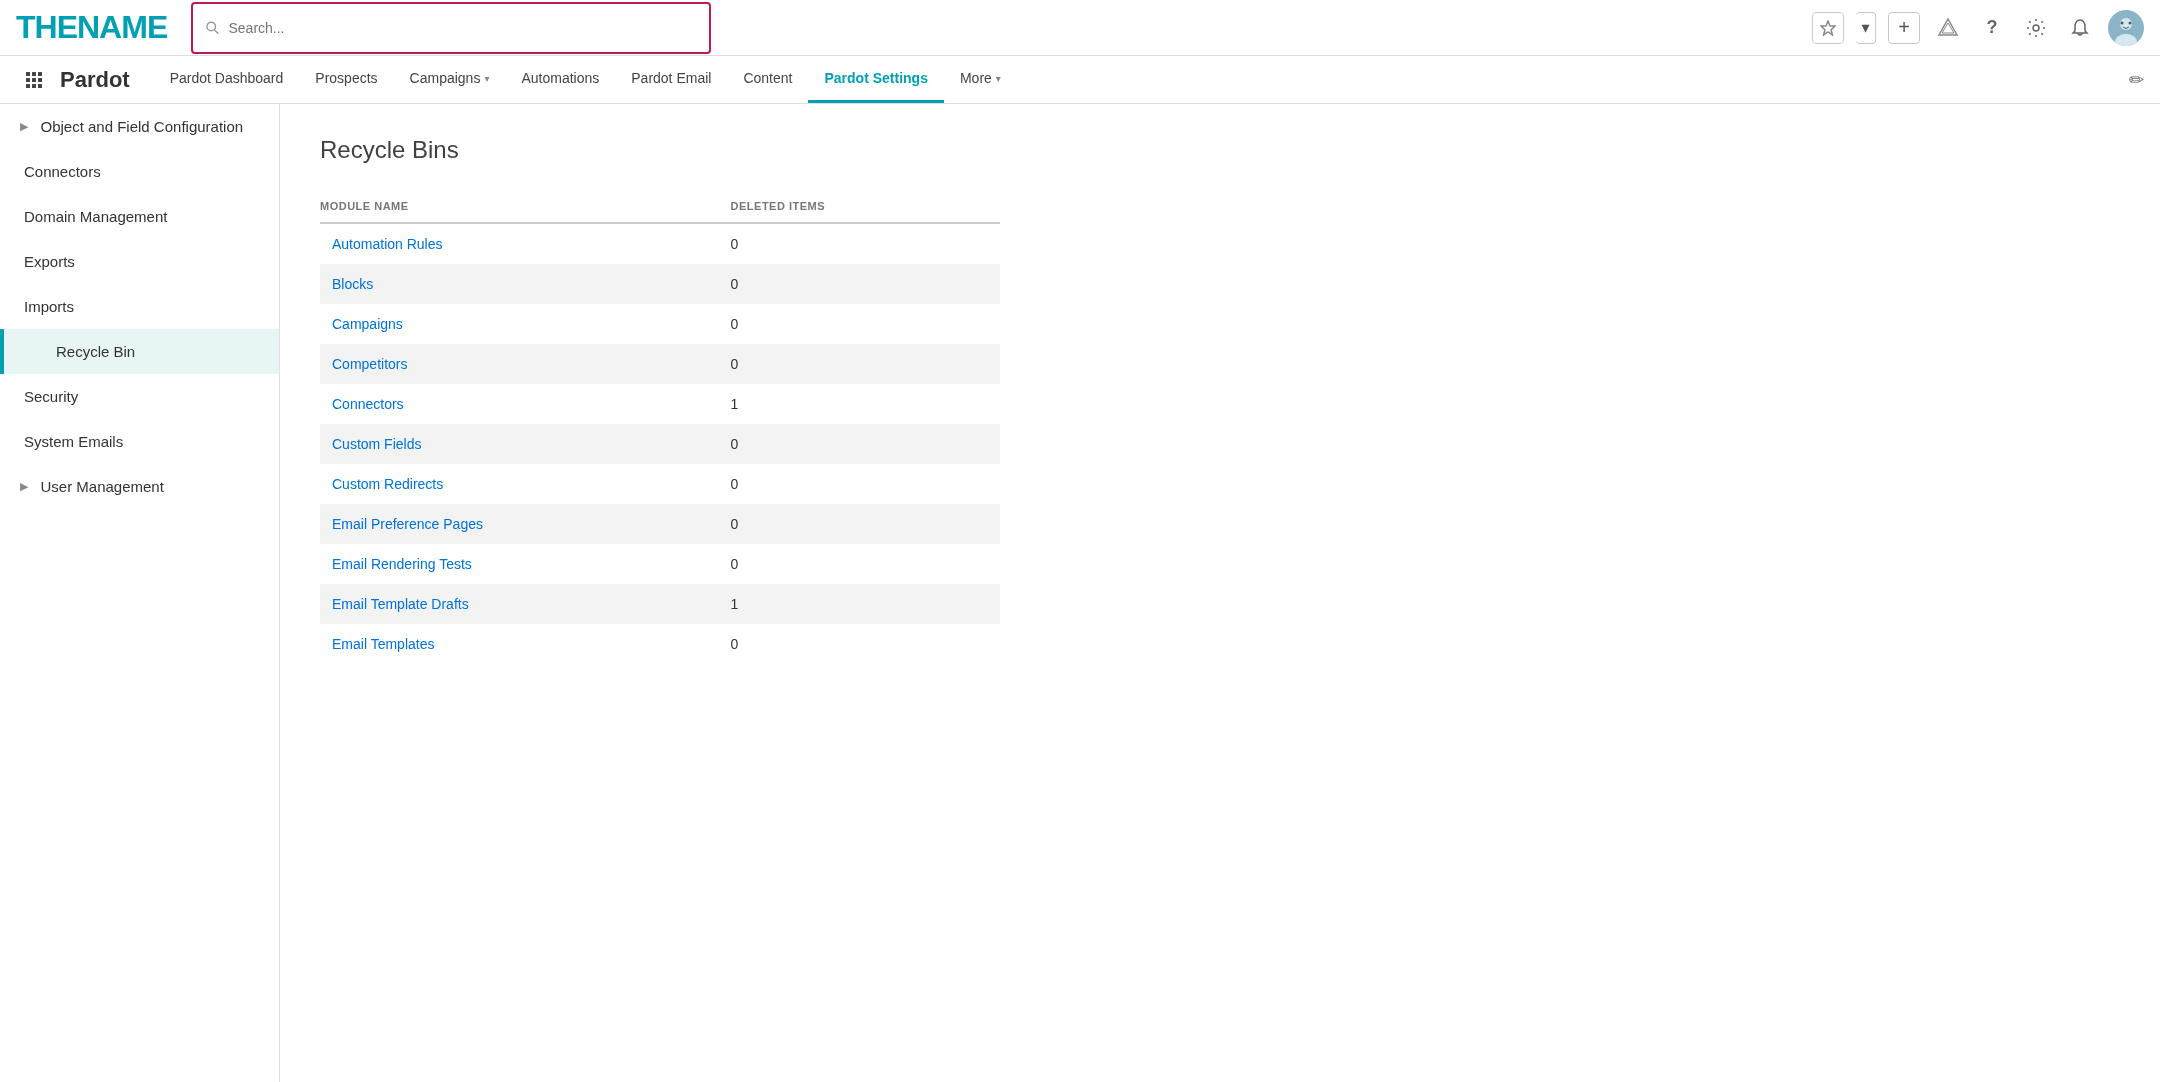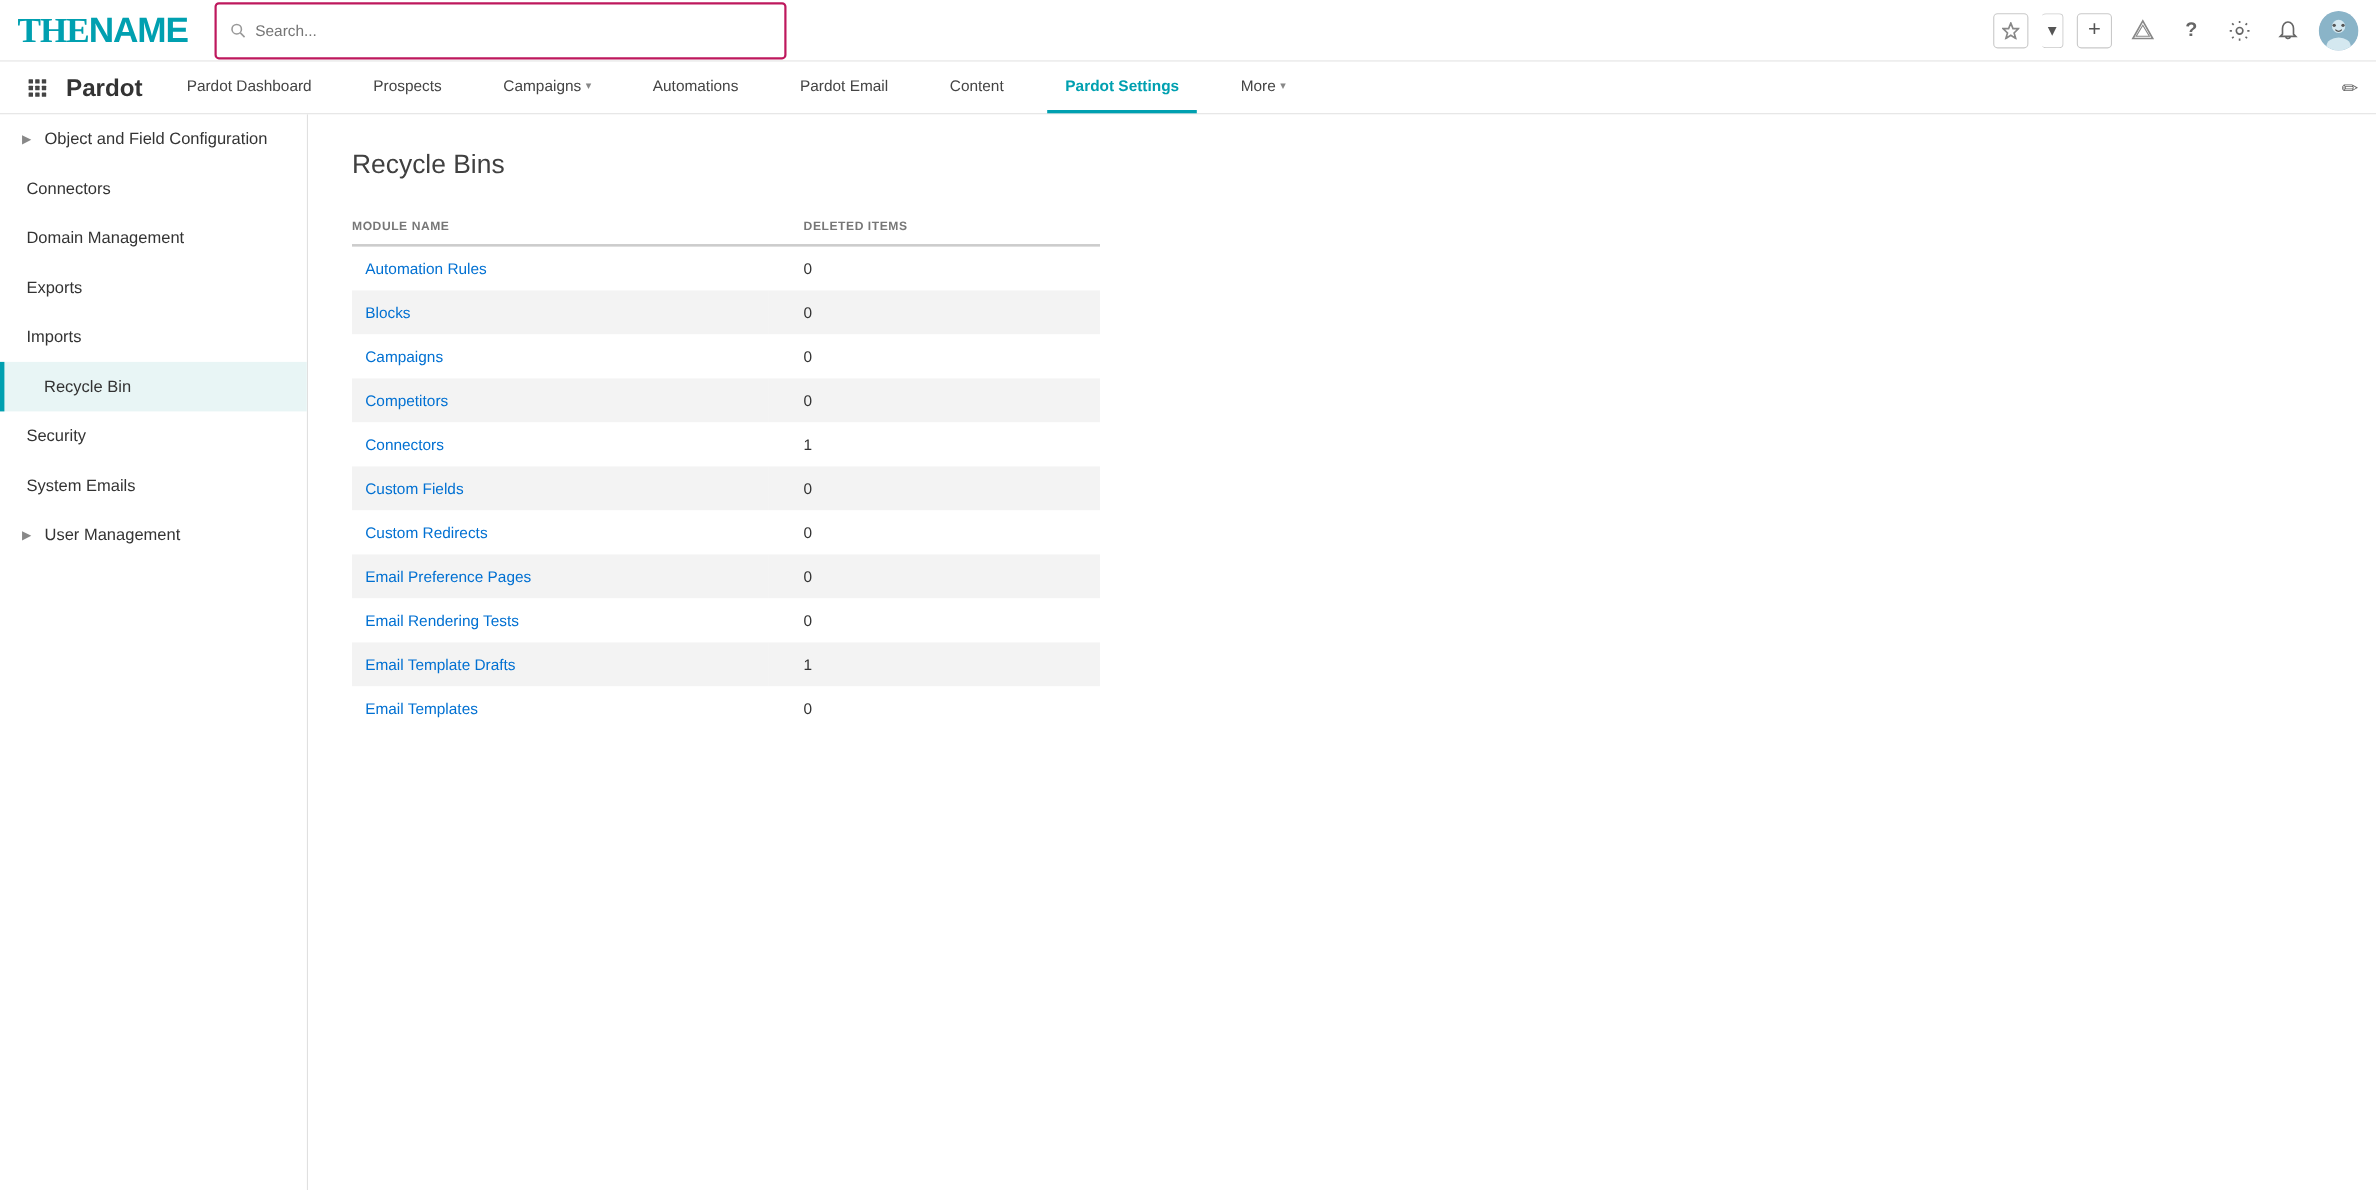--- a/index.html
+++ b/index.html
@@ -18,21 +18,21 @@
     .logo {
       display: flex;
       align-items: center;
       font-size: 32px;
       font-weight: 900;
       color: #00a0b0;
       letter-spacing: -1px;
       text-decoration: none;
       margin-right: 8px;
     }
-    .logo span.the { color: #00a0b0; font-family: Liberation Serif, serif; }
+    .logo span.the { color: #00a0b0; }
     .logo span.drip { color: #00a0b0; }
     .search-bar {
       flex: 1;
       max-width: 520px;
       display: flex;
       align-items: center;
       border: 2px solid #be185d;
       border-radius: 4px;
       padding: 0 12px;
       height: 52px;
@@ -106,21 +106,20 @@
       font-size: 22px;
       font-weight: 600;
       color: #333;
       margin-right: 24px;
     }
     .nav-items {
       display: flex;
       align-items: flex-start;
       height: 100%;
       flex: 1;
-      gap: 24px;
     }
     .nav-item {
       display: flex;
       align-items: center;
       height: 100%;
       padding: 0 16px;
       font-size: 14px;
       color: #444;
       cursor: pointer;
       border-bottom: 3px solid transparent;
@@ -352,21 +351,21 @@
     </div>
     <div class="sidebar-item">
       <span>Domain Management</span>
     </div>
     <div class="sidebar-item">
       <span>Exports</span>
     </div>
     <div class="sidebar-item">
       <span>Imports</span>
     </div>
-    <div class="sidebar-item active" style="padding-left: 36px; text-align: right;">
+    <div class="sidebar-item active" style="padding-left: 52px; text-align: right;">
       <span>Recycle Bin</span>
     </div>
     <div class="sidebar-item">
       <span>Security</span>
     </div>
     <div class="sidebar-item">
       <span>System Emails</span>
     </div>
     <div class="sidebar-item expandable">
       <span class="chevron">▶</span>

